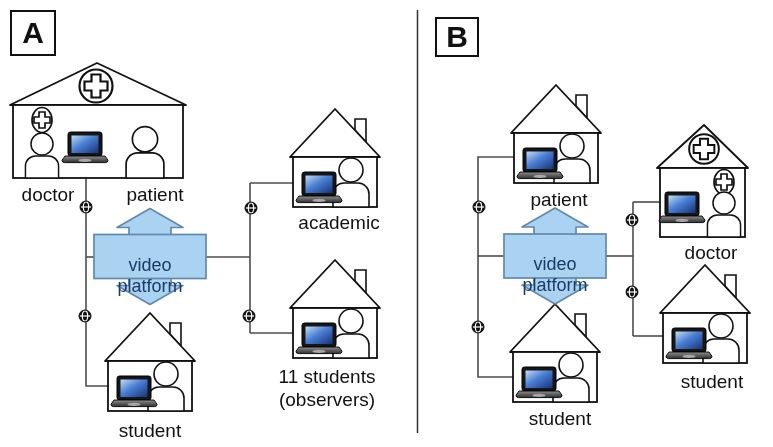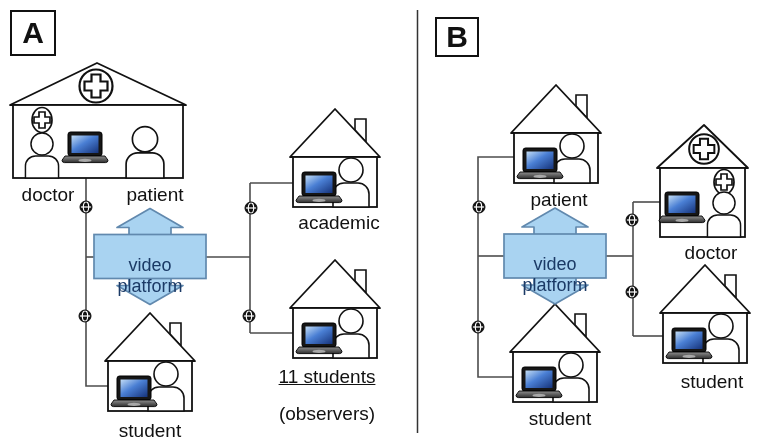--- a/index.html
+++ b/index.html
@@ -167,22 +167,22 @@
 <div class="tag" style="left:10px;top:10px;width:42px;height:42px;">
   <span>A</span>
 </div>
 <div class="tag" style="left:435px;top:17px;width:40px;height:36px;">
   <span>B</span>
 </div>
 
 <div class="lbl" style="left:48px;top:183px;">doctor</div>
 <div class="lbl" style="left:155px;top:183px;">patient</div>
 <div class="lbl" style="left:339px;top:211px;">academic</div>
-<div class="lbl" style="left:327px;top:365px;text-decoration:underline;">11 students</div>
-<div class="lbl" style="left:327px;top:402px;">(observers)</div>
+<div class="lbl" style="left:327px;top:365px;">11 students</div>
+<div class="lbl" style="left:327px;top:388px;">(observers)</div>
 <div class="lbl" style="left:150px;top:419px;">student</div>
 
 <div class="platform-text" style="left:94px;top:237px;width:112px;">
   <div>video</div>
   <div>platform</div>
 </div>
 
 <div class="lbl" style="left:559px;top:188px;">patient</div>
 <div class="lbl" style="left:711px;top:241px;">doctor</div>
 <div class="lbl" style="left:560px;top:407px;">student</div>

